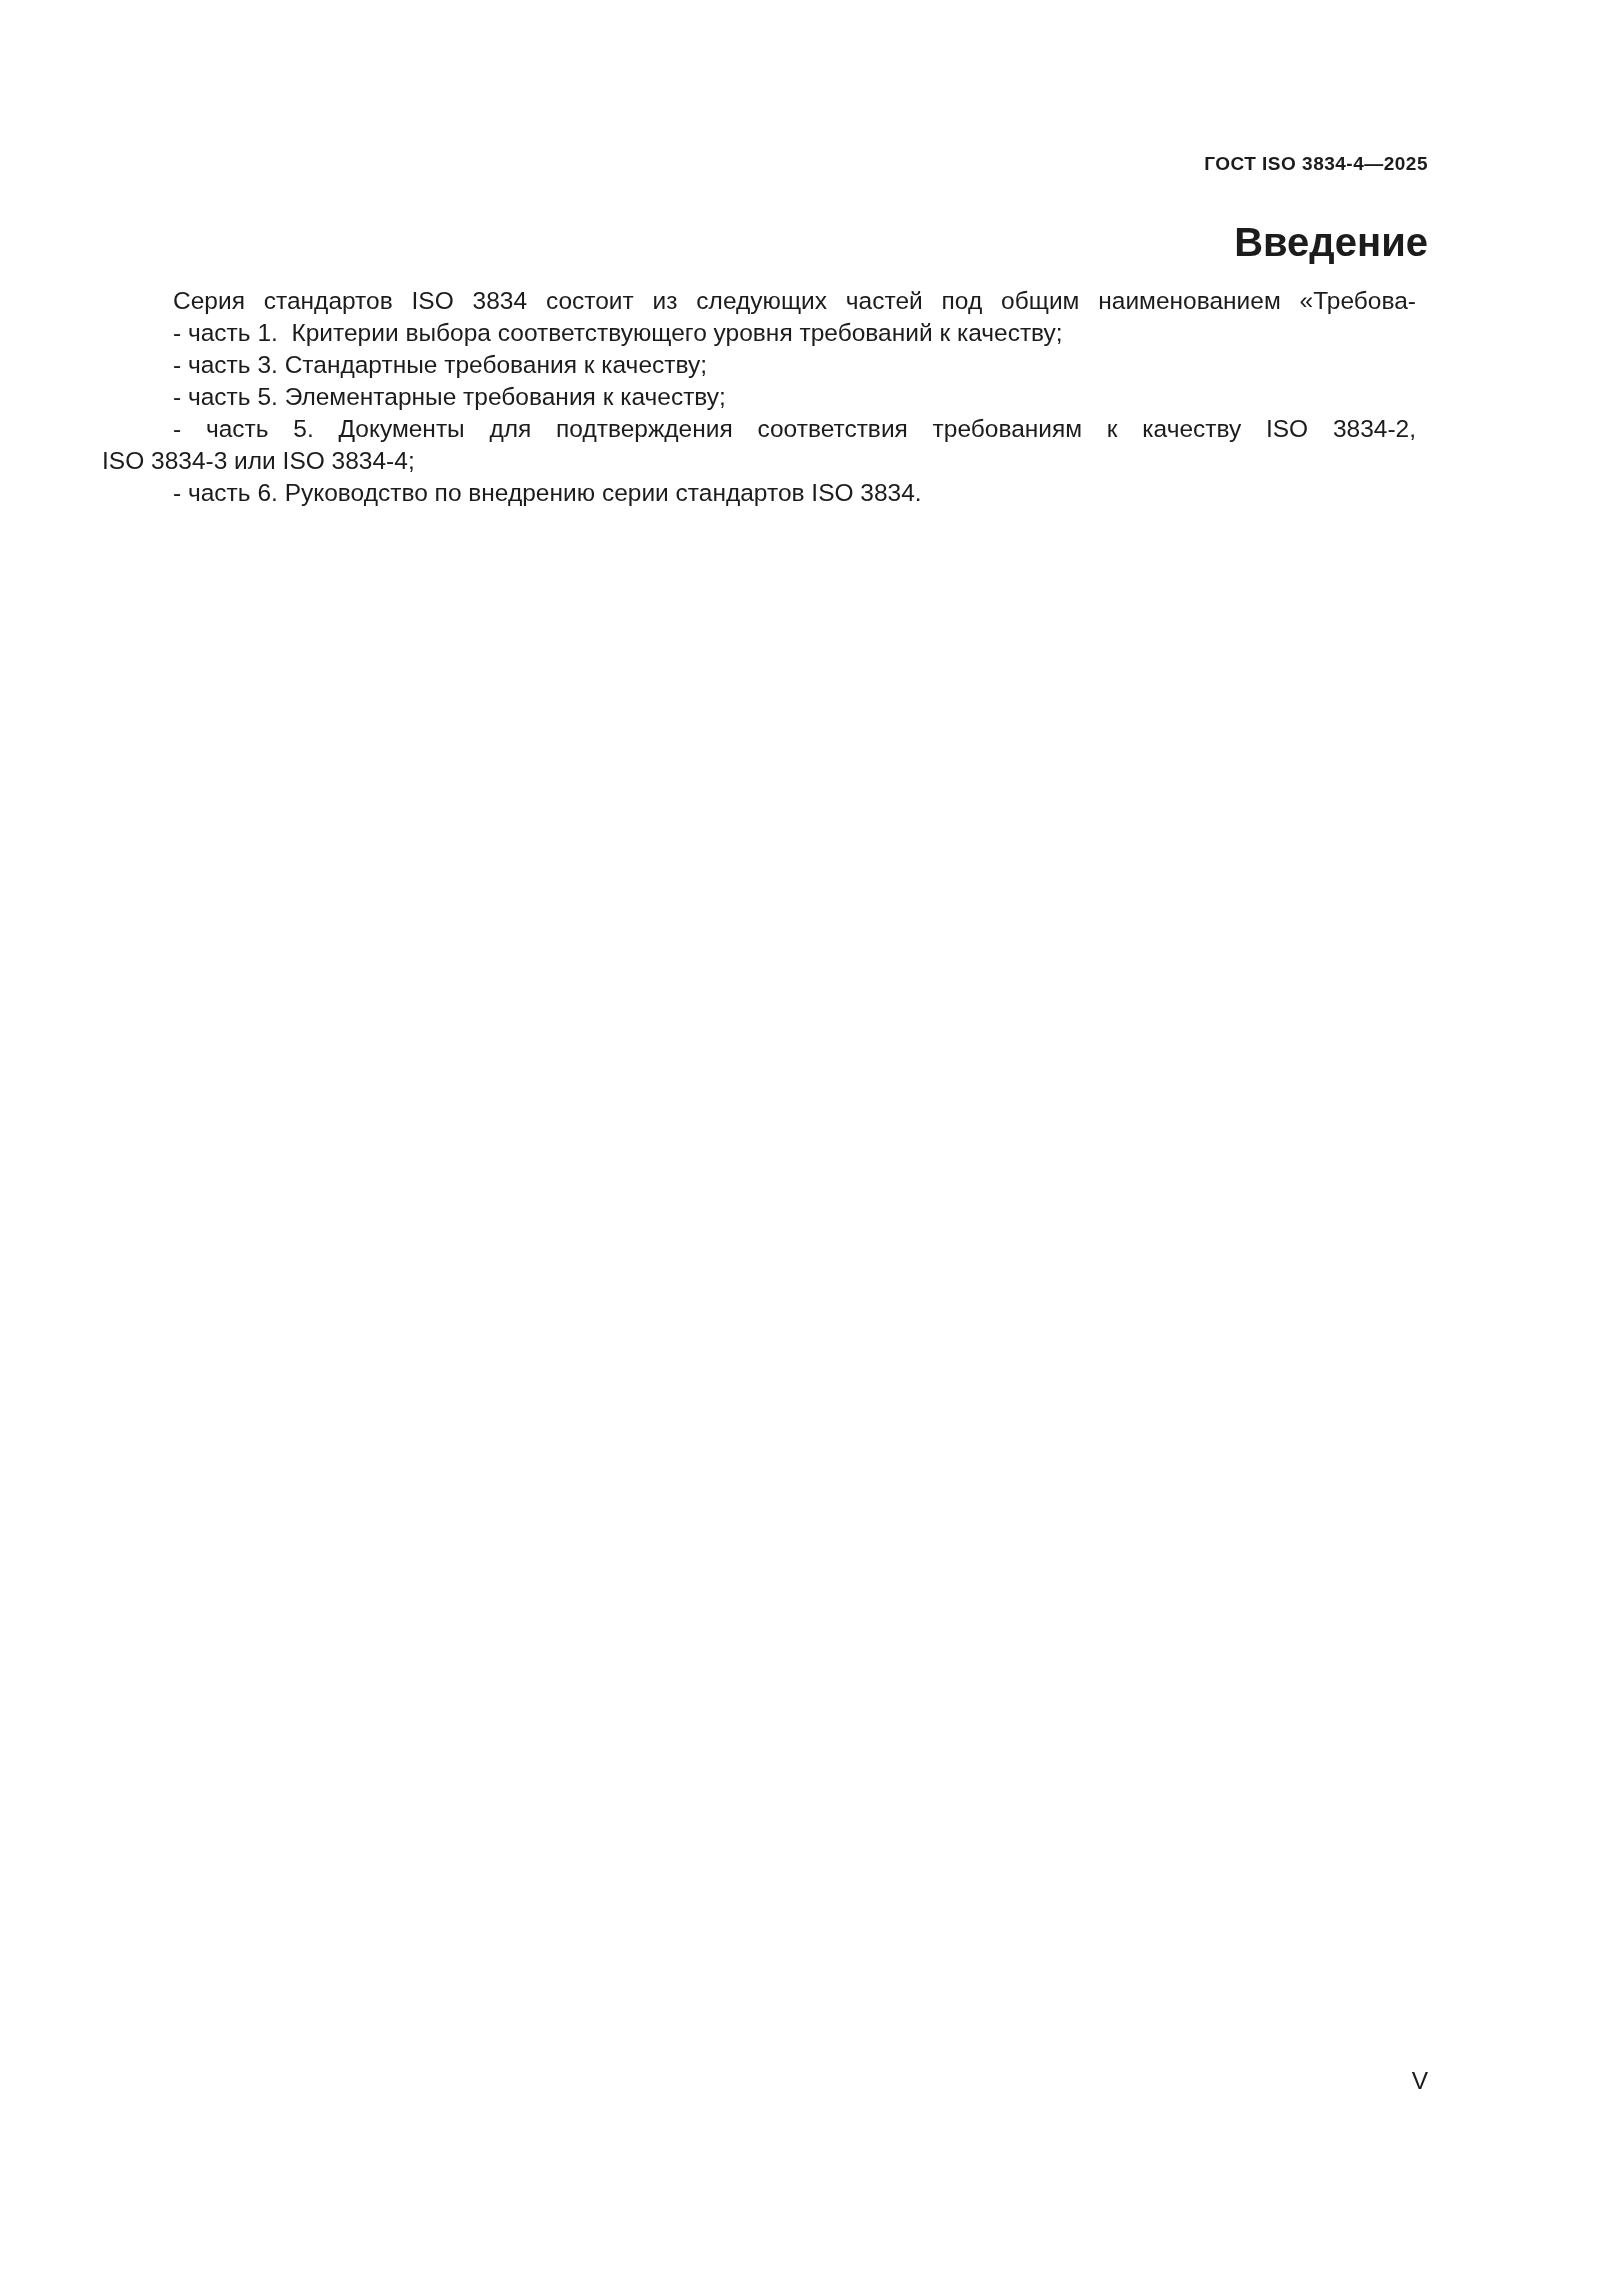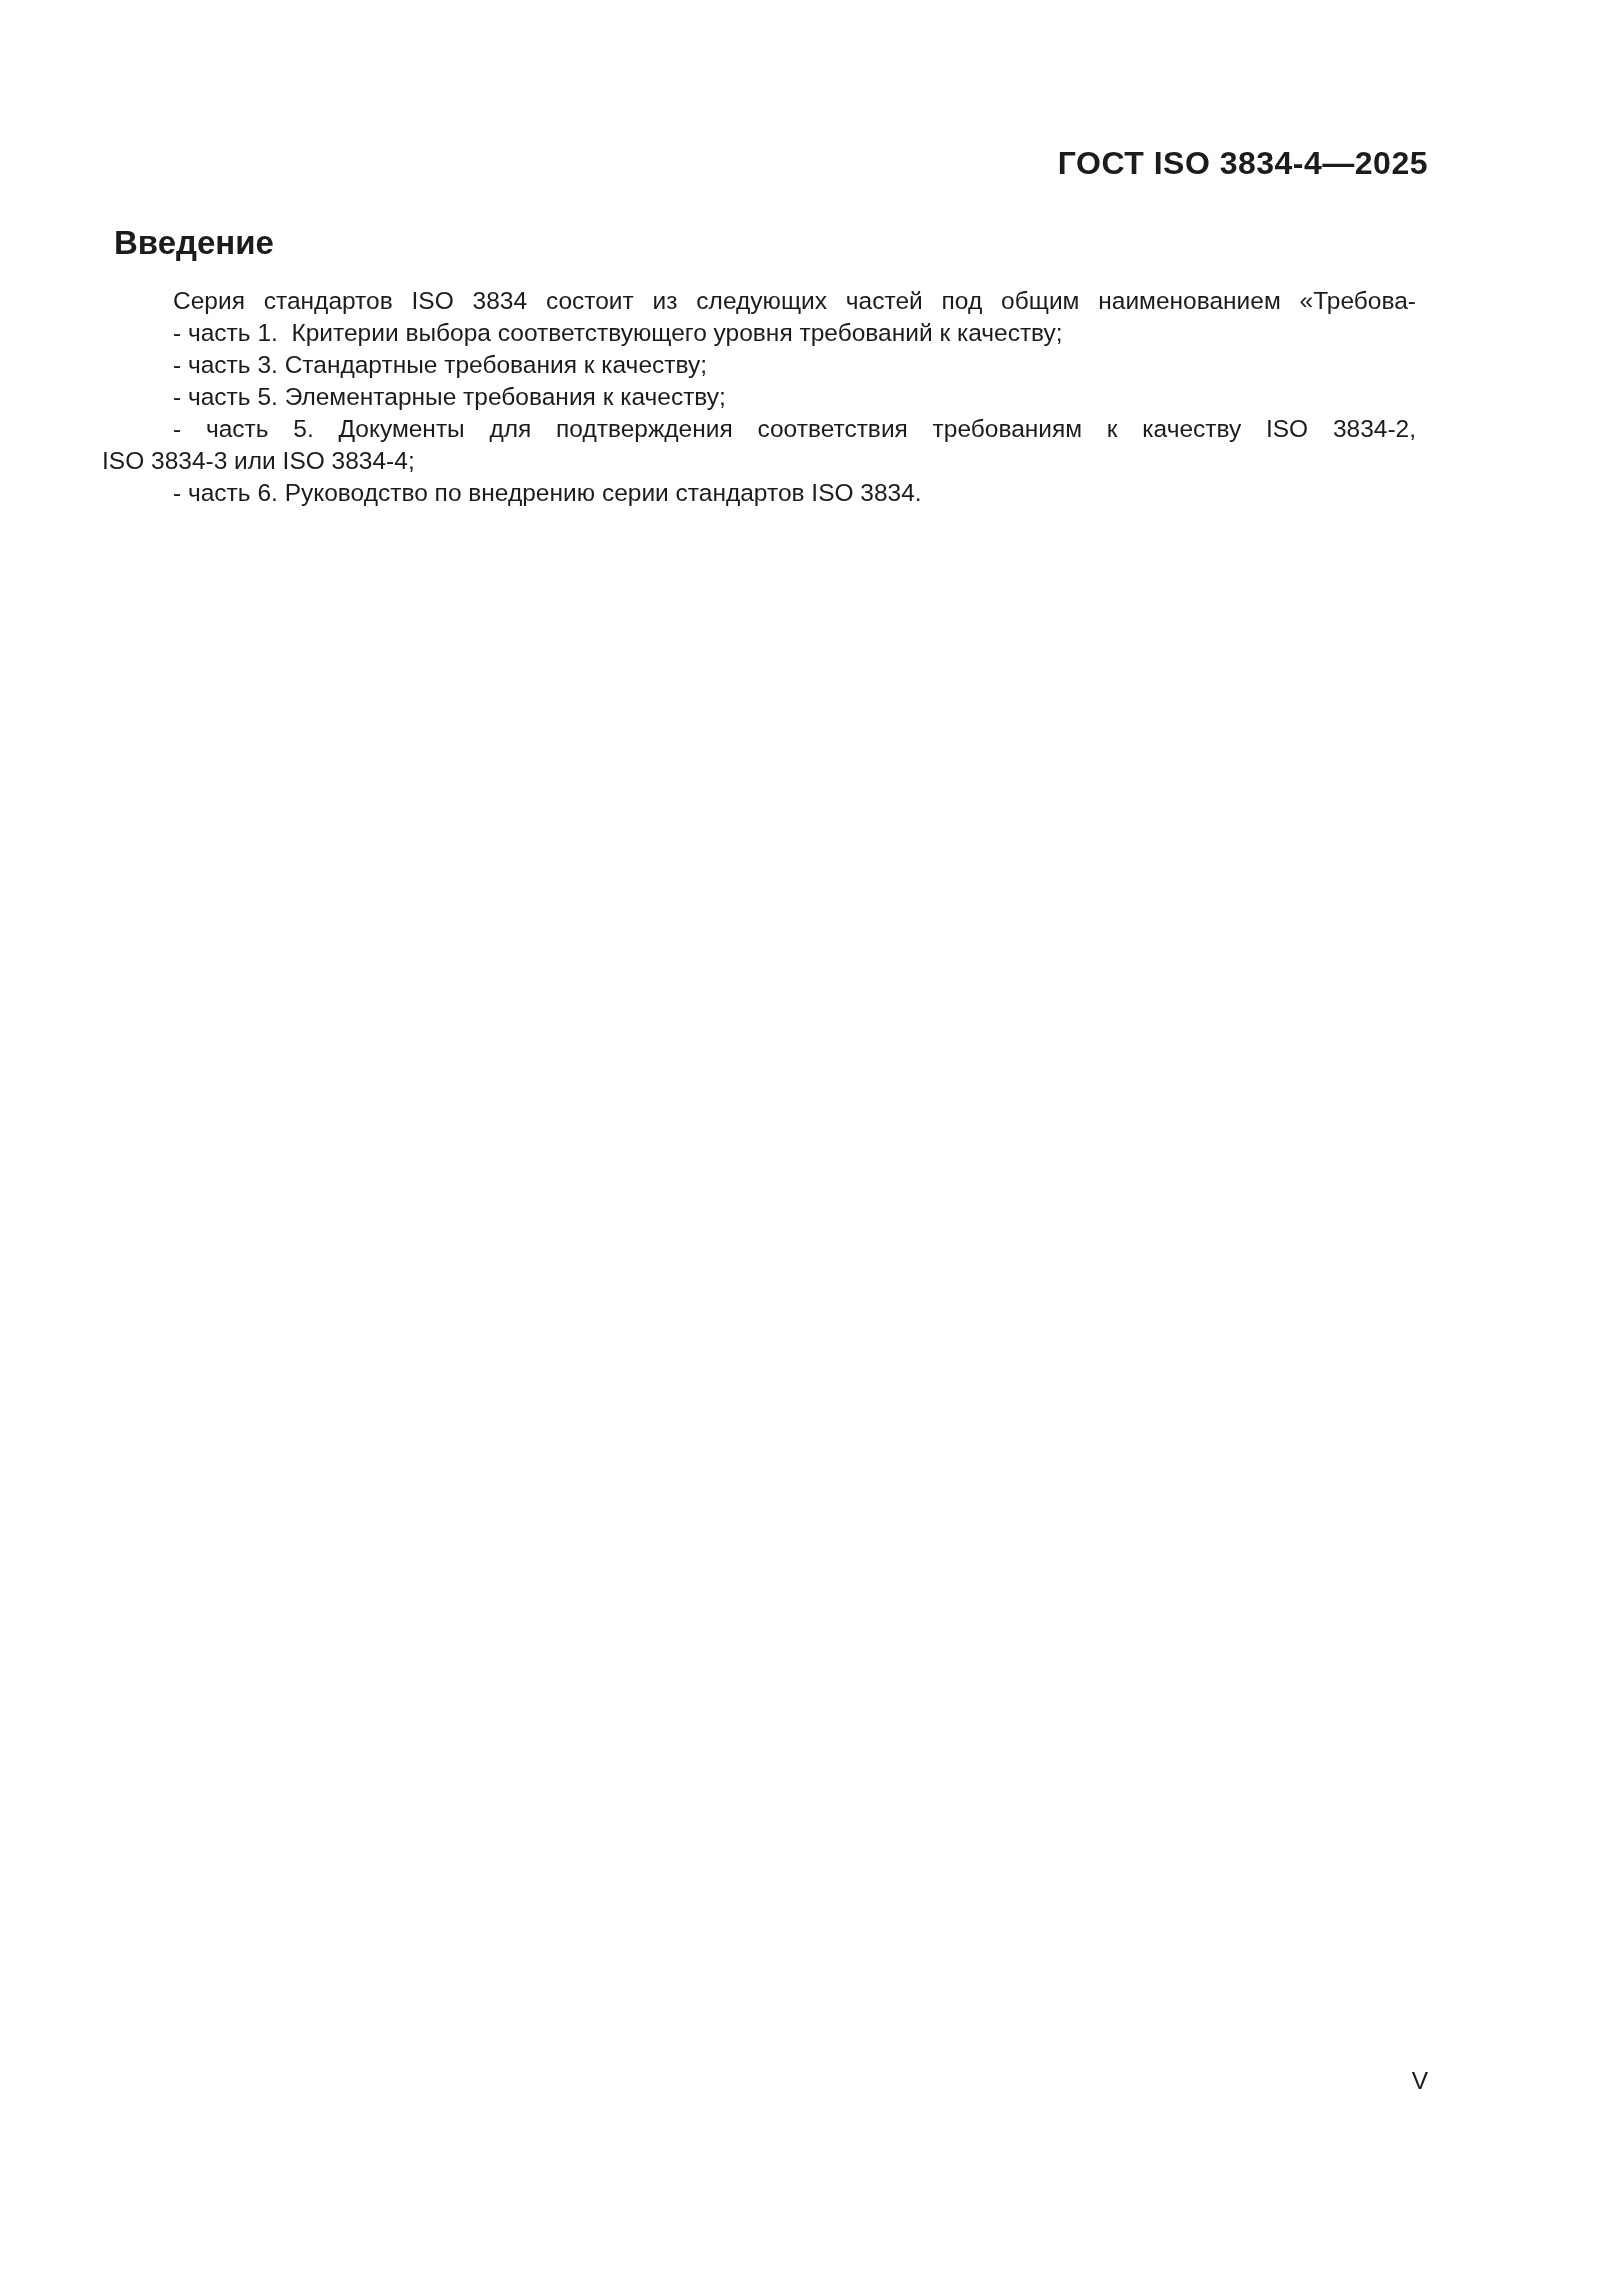--- a/index.html
+++ b/index.html
@@ -16,34 +16,34 @@
     margin: 0 auto;
   }
 
   
   .doc-header {
     position: absolute;
     top: 147px;
     left: 114px;
     width: 1314px;
     text-align: right;
-    font-size: 32px;
+    font-size: 19px;
     font-weight: bold;
     line-height: 33px;
     letter-spacing: 0.5px;
   }
 
   
   .section-title {
     position: absolute;
     top: 223px;
     left: 114px;
     width: 1314px;
-    text-align: left;
-    font-size: 33px;
+    text-align: right;
+    font-size: 40px;
     font-weight: bold;
     line-height: 39px;
   }
 
   
   .content {
     position: absolute;
     top: 285px;
     left: 102px;
     width: 1314px;

